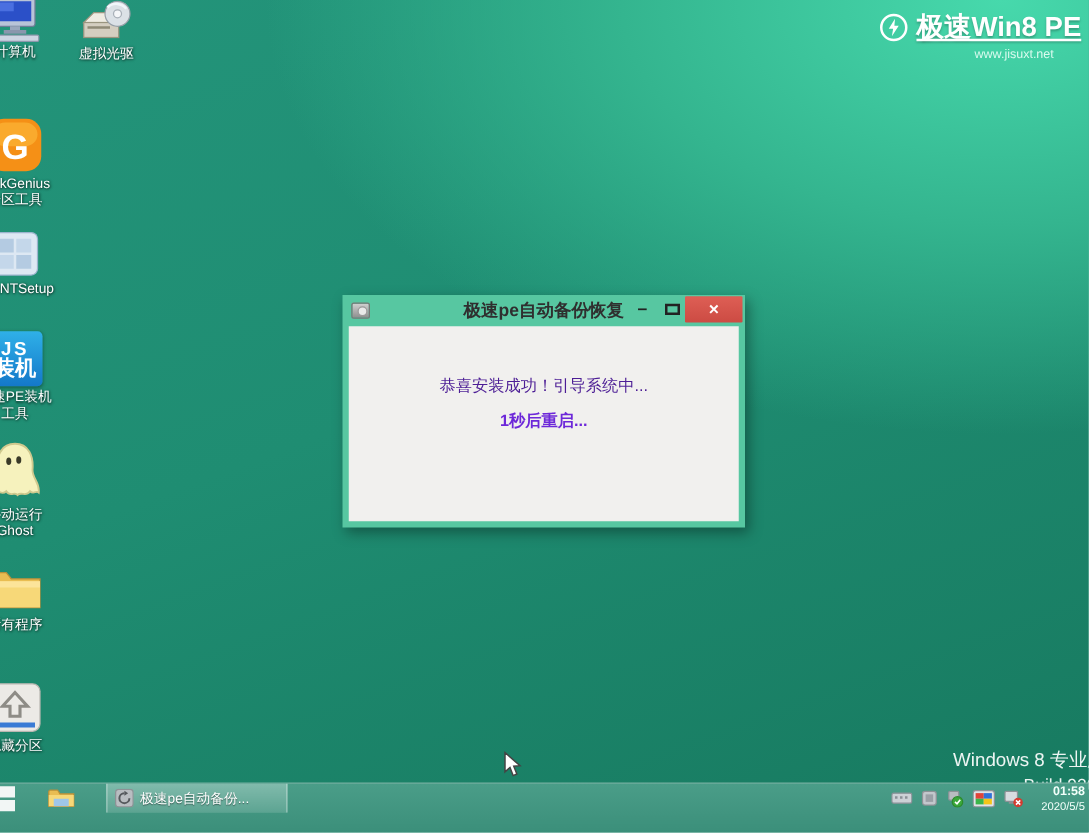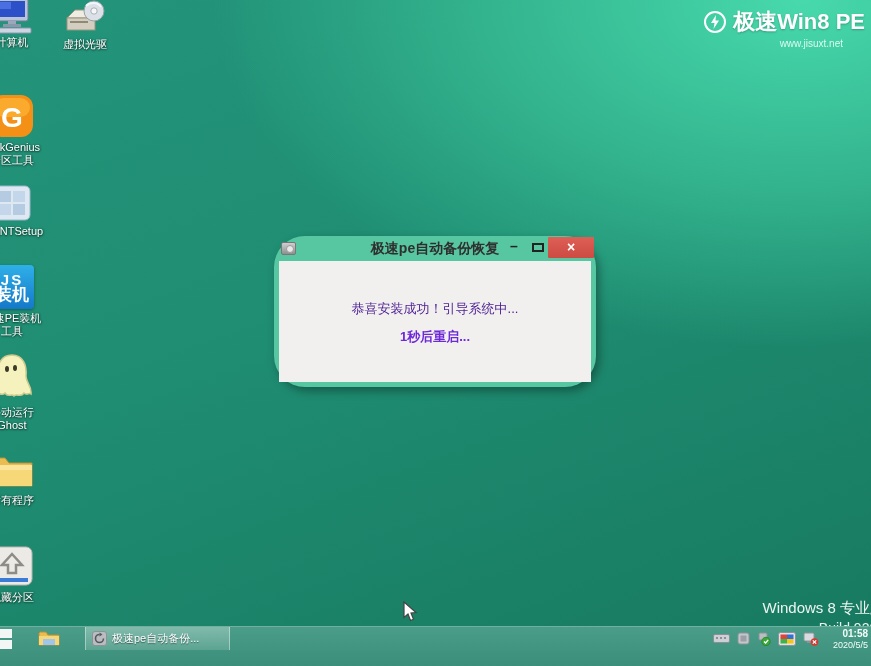--- a/index.html
+++ b/index.html
@@ -24,33 +24,33 @@
     background:linear-gradient(180deg,#2fb0e8 0%, #1478c9 100%);
     color:#fff; font-weight:bold; display:flex; flex-direction:column;
     align-items:center; justify-content:center; line-height:15px;
     box-shadow:0 1px 3px rgba(0,0,0,.35);
   }
   .badge-tile .bt1 { font-size:15px; letter-spacing:2px;text-align:right; }
   .badge-tile .bt2 { font-size:17px; }
 
   
   .brand { position:absolute; top:7px; right:6px; text-align:right; color:#fff; }
-  .brand-row { display:flex; align-items:center; justify-content:space-between; gap:6px; }
+  .brand-row { display:flex; align-items:center; justify-content:space-between; gap:6px;text-decoration:underline; }
   .brand-name { font-size:22px; font-weight:bold; text-shadow:0 1px 2px rgba(0,0,0,.25); }
   .brand-site { font-size:10px; font-weight:normal; color:#eafff7; margin:1px 22px 0 0; opacity:.9; }
 
   
   .watermark { position:absolute; right:-14px; top:599px; text-align:right; color:rgba(255,255,255,.92); }
   .wm1 { font-size:15px; }
   .wm2 { font-size:14px; margin-top:2px; }
 
   
   .dialog {
-    position:absolute; left:274px; top:236px; width:322px; height:151px;
-    background:#57c7a1; box-shadow:3px 4px 10px rgba(0,0,0,.35);border-radius:31px;
+    position:absolute; left:274px; top:236px; width:322px; height:186px;
+    background:#57c7a1; box-shadow:3px 4px 10px rgba(0,0,0,.35);
   }
   .titlebar { position:relative; height:25px; }
   .tb-appicon {
     position:absolute; left:7px; top:6px; width:15px; height:13px;
     background:linear-gradient(180deg,#cfcfcf,#8f8f8f); border-radius:2px;
     border:1px solid #777;
   }
   .tb-appicon:after {
     content:""; position:absolute; left:4px; top:2px; width:6px; height:6px;
     border-radius:50%; background:#e9e9e9; border:1px solid #9a9a9a;
@@ -110,21 +110,21 @@
       <rect x="5" y="0" width="32" height="23" rx="2" fill="#b9c4d8" stroke="#6e7d96"></rect>
       <rect x="8" y="3" width="26" height="16" fill="#2b50c8"></rect>
       <rect x="9" y="4" width="11" height="7" fill="#4a6fe0"></rect>
       <rect x="17" y="23" width="8" height="3" fill="#9aa7bd"></rect>
       <rect x="12" y="26" width="18" height="3" fill="#8a97ad"></rect>
       <rect x="2" y="30" width="38" height="5" rx="1" fill="#ccd5e2" stroke="#8b98ab"></rect>
     </svg>
     <div class="lbl">计算机</div>
   </div>
 
-  <div class="dicon" style="left:47px; top:0px;">
+  <div class="dicon" style="left:47px; top:0px;font-family:Liberation Mono, monospace;">
     <svg class="ic" width="48" height="36" viewBox="0 0 48 36">
       <path d="M6 18 L14 10 L42 10 L34 18 Z" fill="#efece2" stroke="#9a957f"></path>
       <rect x="6" y="18" width="28" height="12" fill="#d4cec0" stroke="#9a957f"></rect>
       <rect x="9" y="21" width="18" height="2" fill="#8f8a76"></rect>
       <circle cx="33" cy="11" r="10" fill="#dbe1e6" stroke="#97a0a8"></circle>
       <circle cx="33" cy="11" r="3.2" fill="#f4f6f8" stroke="#a8b0b8"></circle>
       <path d="M25 6 A10 10 0 0 1 40 7" fill="none" stroke="#f2f6fa" stroke-width="2"></path>
     </svg>
     <div class="lbl">虚拟光驱</div>
   </div>

